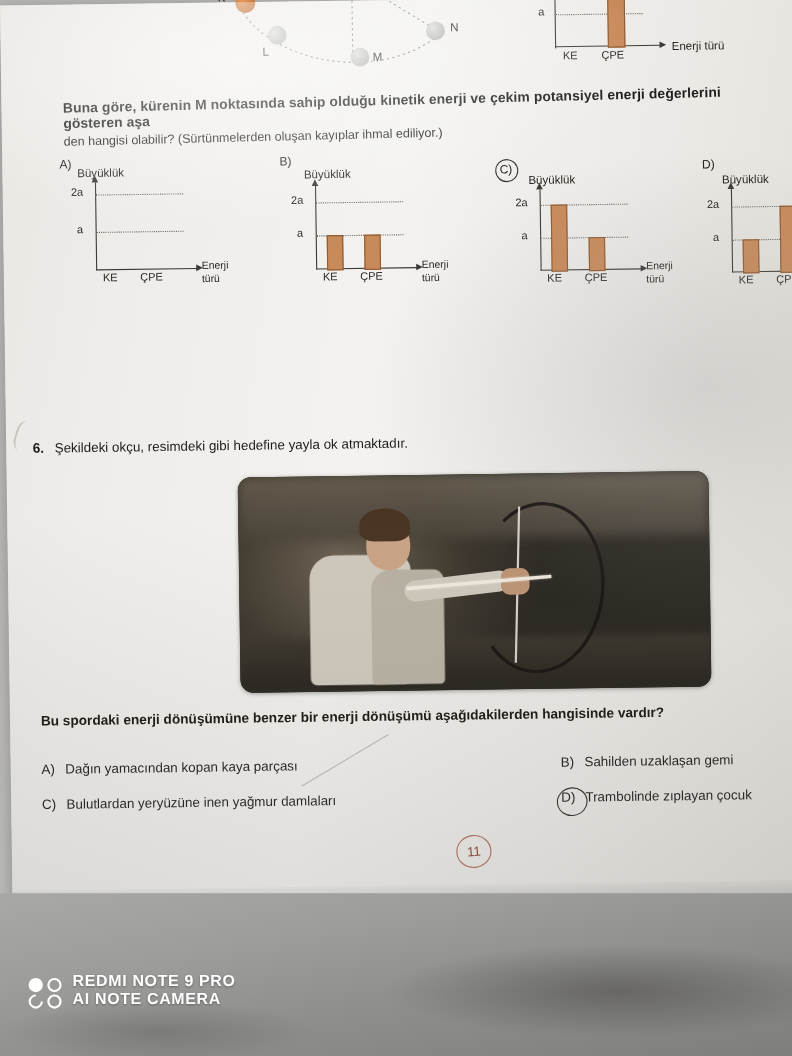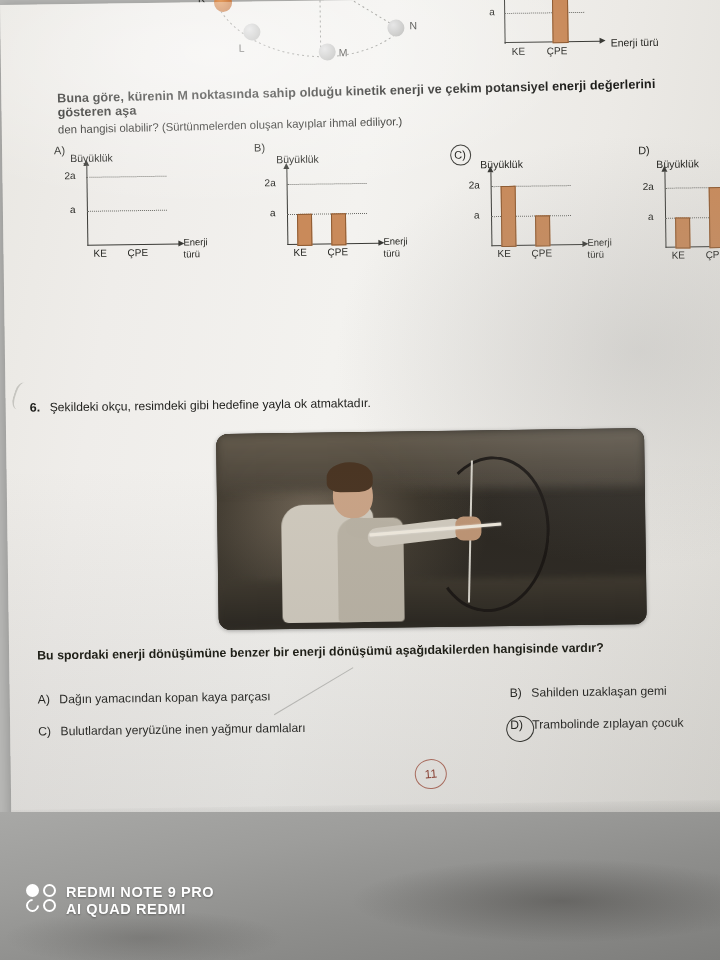--- a/index.html
+++ b/index.html
@@ -36,21 +36,21 @@
     background:linear-gradient(170deg,#a8a8a6 0%,#9d9d9b 30%,#8e8e8c 60%,#7e7e7c 100%);
   }
   #desk:after{
     content:"";position:absolute;inset:0;
     background:
       radial-gradient(ellipse 300px 60px at 78% 60%, rgba(60,58,55,.45), rgba(0,0,0,0) 70%),
       radial-gradient(ellipse 200px 40px at 20% 85%, rgba(60,58,55,.25), rgba(0,0,0,0) 70%);
   }
   
   #watermark{
-    position:absolute;left:26px;top:884px;display:flex;align-items:flex-start;gap:10px;
+    position:absolute;left:26px;top:884px;display:flex;align-items:flex-end;gap:10px;
     color:#ffffff;
   }
   #wm-logo{display:flex;flex-direction:column;gap:2px;}
   .wm-row{display:flex;gap:4px;align-items:center;}
   .dotf{width:13px;height:13px;border-radius:50%;background:#fff;display:block;}
   .doto{width:13px;height:13px;border-radius:50%;border:2.2px solid #fff;box-sizing:border-box;display:block;}
   .doth{width:13px;height:13px;border-radius:50%;border:2.2px solid #fff;box-sizing:border-box;display:block;
         border-right-color:transparent;transform:rotate(-45deg);}
   #wm-text{line-height:1.15;}
   #wm-text div{font-size:14.5px;letter-spacing:.6px;font-weight:600;text-shadow:0 1px 2px rgba(0,0,0,.35);}
@@ -290,15 +290,15 @@
         <span class="dotf"></span>
         <span class="doto"></span>
       </div>
     <div class="wm-row">
         <span class="doth"></span>
         <span class="doto"></span>
       </div>
   </div>
   <div id="wm-text">
     <div>REDMI NOTE 9 PRO</div>
-    <div>AI QUAD REDMI</div>
+    <div>AI NOTE CAMERA</div>
   </div>
 </div>
 
 </body></html>

